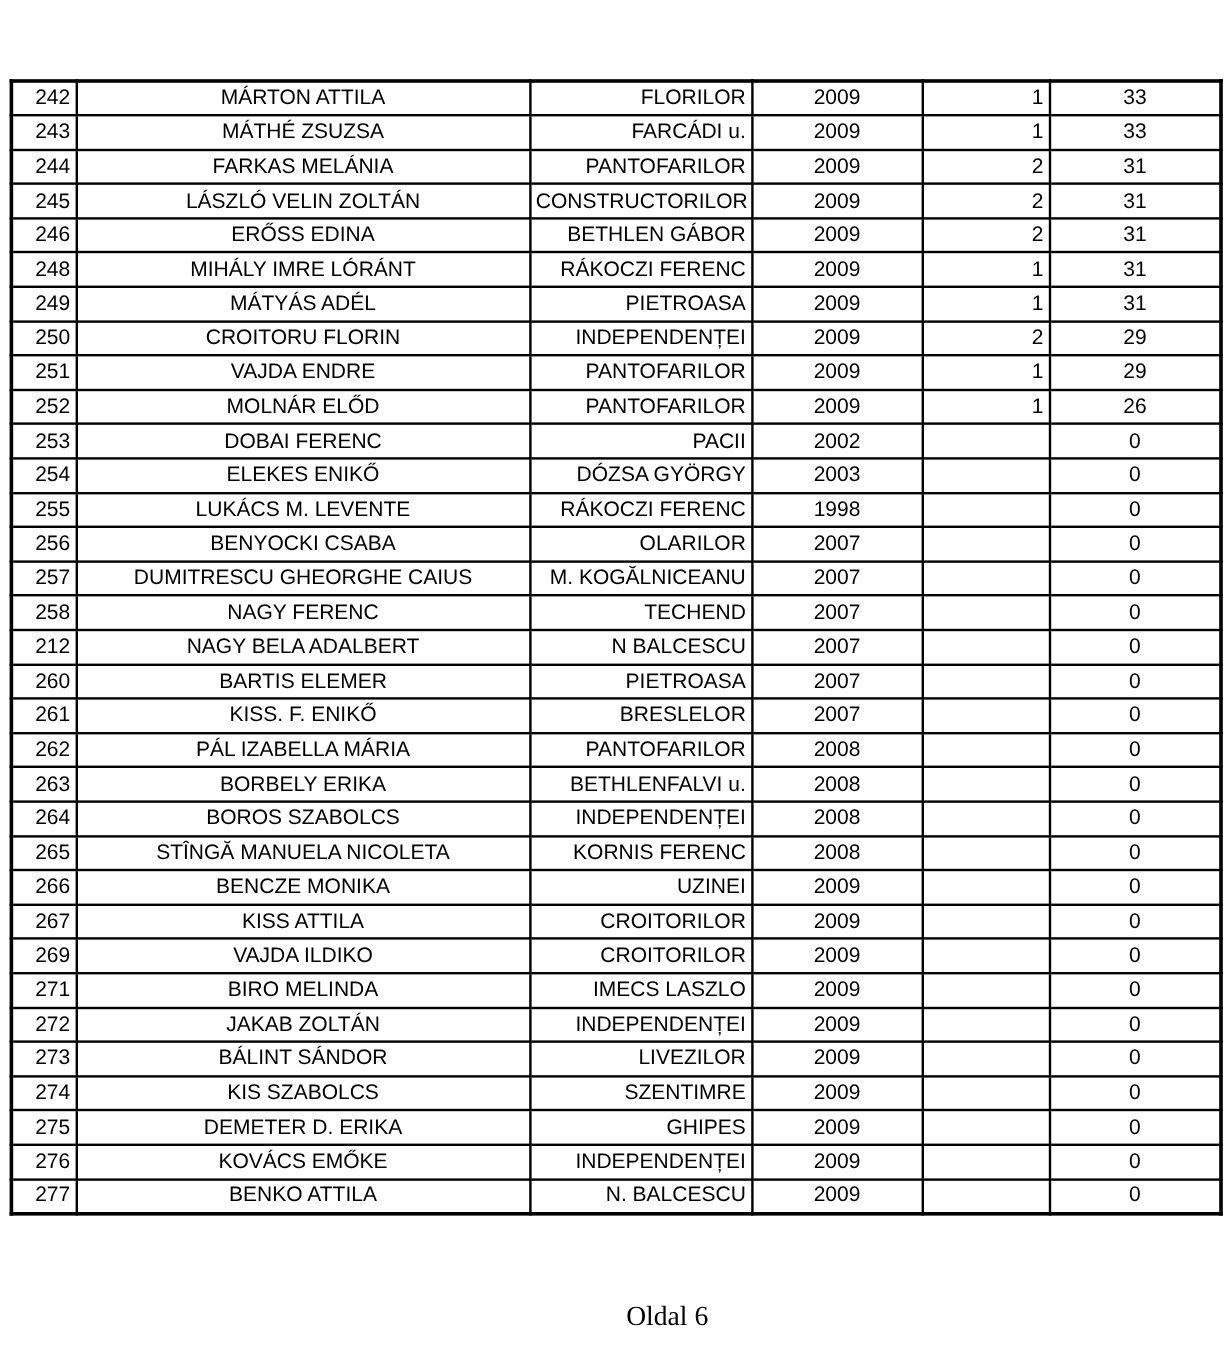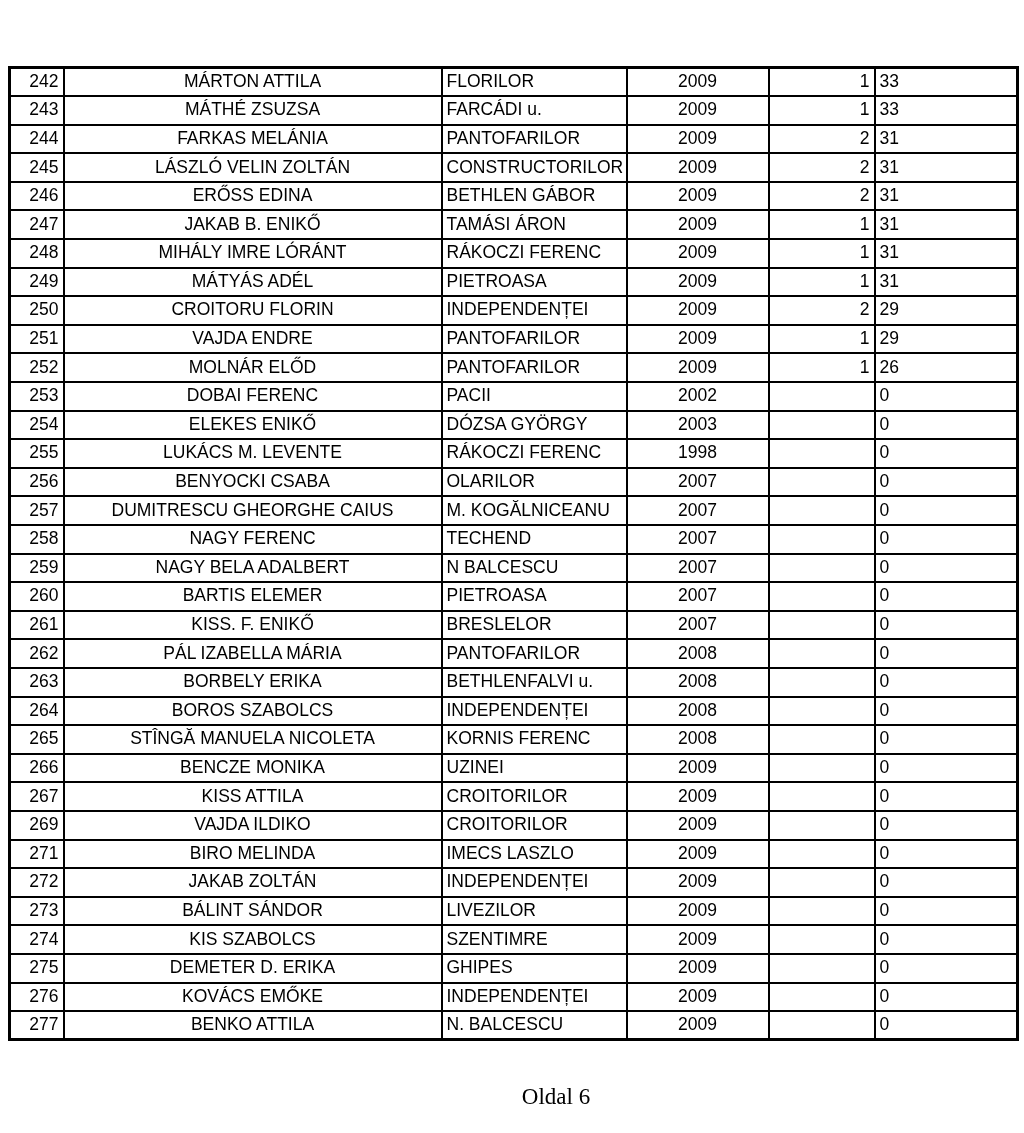--- a/index.html
+++ b/index.html
@@ -40,33 +40,33 @@
   }
   td.col-num {
     text-align: right;
     padding-right: 7px;
   }
   td.col-name {
     text-align: center;
     border-left: 6px double #000000;
   }
   td.col-street {
-    text-align: left;
+    text-align: right;
     font-size: 13.5px;
   }
   td.col-year {
     text-align: center;
     padding-right: 2px;
   }
   td.col-count {
     text-align: right;
     padding-right: 3px;
   }
   td.col-score {
-    text-align: left;
+    text-align: center;
     padding-right: 4px;
   }
   .footer {
     position: absolute;
     left: 0;
     top: 1084px;
     width: 1024px;
     text-align: center;
     font-family: "Liberation Serif", serif;
     font-size: 23px;
@@ -123,28 +123,20 @@
         </tr>
         <tr>
           <td class="col-num">246</td>
           <td class="col-name">ERŐSS EDINA</td>
           <td class="col-street">BETHLEN GÁBOR</td>
           <td class="col-year">2009</td>
           <td class="col-count">2</td>
           <td class="col-score">31</td>
         </tr>
         <tr>
-          <td class="col-num">247</td>
-          <td class="col-name">JAKAB B. ENIKŐ</td>
-          <td class="col-street">TAMÁSI ÁRON</td>
-          <td class="col-year">2009</td>
-          <td class="col-count">1</td>
-          <td class="col-score">31</td>
-        </tr>
-        <tr>
           <td class="col-num">248</td>
           <td class="col-name">MIHÁLY IMRE LÓRÁNT</td>
           <td class="col-street">RÁKOCZI FERENC</td>
           <td class="col-year">2009</td>
           <td class="col-count">1</td>
           <td class="col-score">31</td>
         </tr>
         <tr>
           <td class="col-num">249</td>
           <td class="col-name">MÁTYÁS ADÉL</td>
@@ -219,21 +211,21 @@
         </tr>
         <tr>
           <td class="col-num">258</td>
           <td class="col-name">NAGY FERENC</td>
           <td class="col-street">TECHEND</td>
           <td class="col-year">2007</td>
           <td class="col-count"></td>
           <td class="col-score">0</td>
         </tr>
         <tr>
-          <td class="col-num">259</td>
+          <td class="col-num">212</td>
           <td class="col-name">NAGY BELA ADALBERT</td>
           <td class="col-street">N BALCESCU</td>
           <td class="col-year">2007</td>
           <td class="col-count"></td>
           <td class="col-score">0</td>
         </tr>
         <tr>
           <td class="col-num">260</td>
           <td class="col-name">BARTIS ELEMER</td>
           <td class="col-street">PIETROASA</td>

